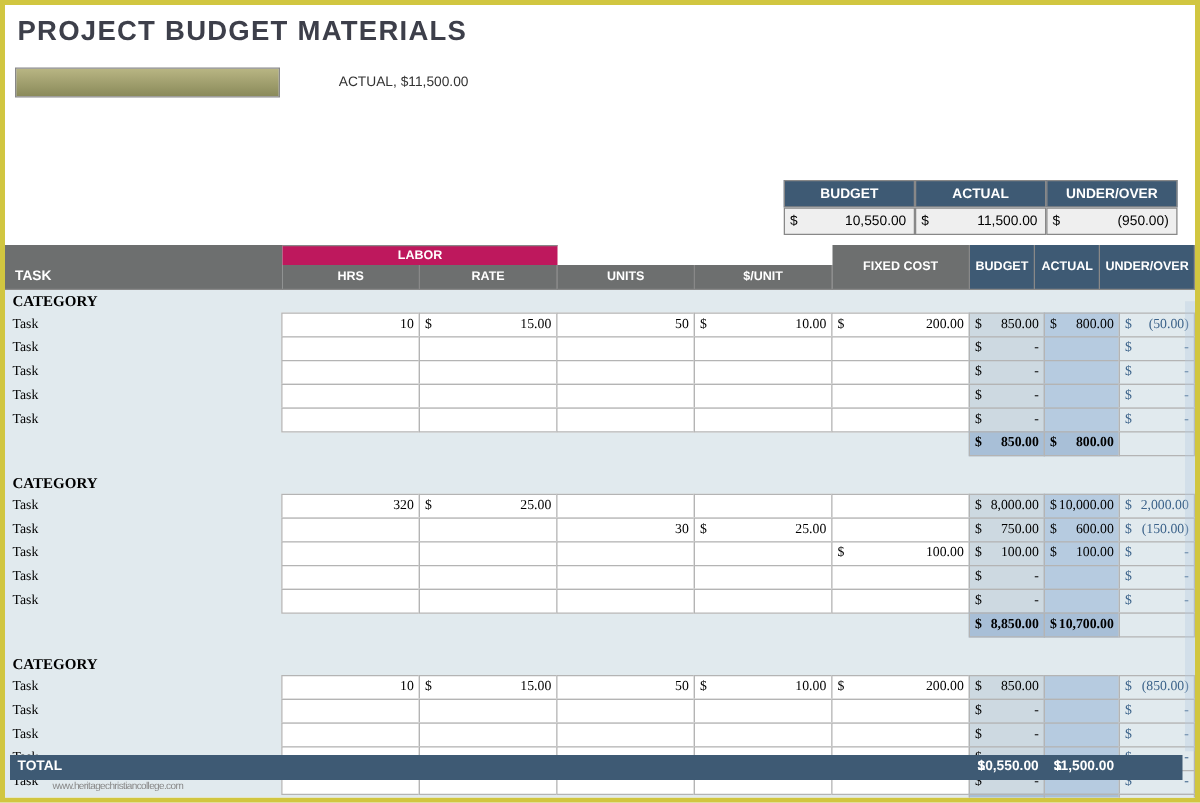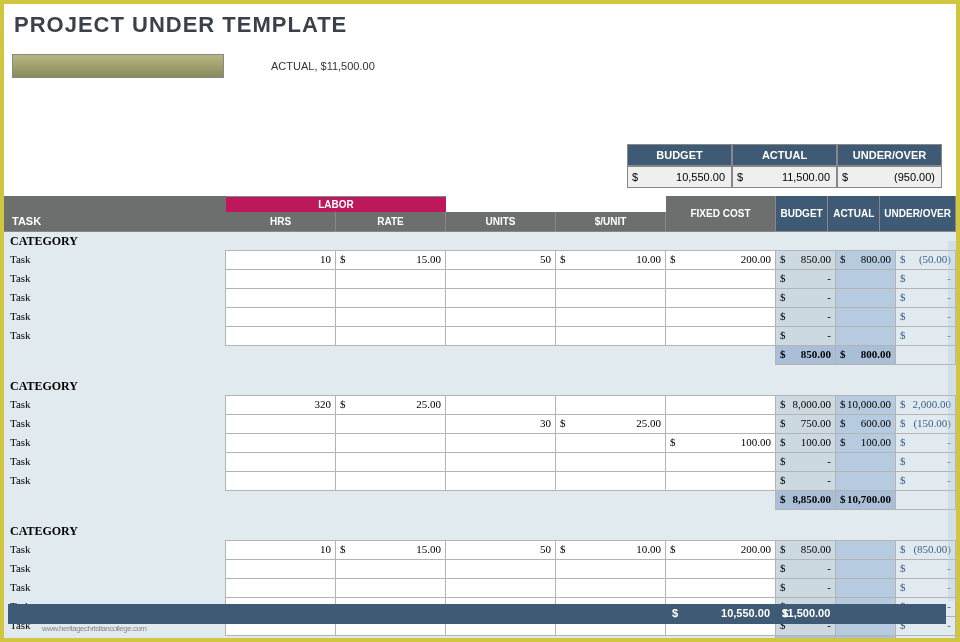--- a/index.html
+++ b/index.html
@@ -34,21 +34,21 @@
 .total-row .t { padding: 3px 6px; }
 .total-row .cell2 { padding: 3px 6px; text-align: right; position: relative; }
 .total-row .cell2 .d { position: absolute; left: 6px; }
 .highlight { position: absolute; background: #b6cbe0; opacity: 0.35; right: 0; top: 237px; width: 8px; height: 360px; }
 .watermark { position: absolute; bottom: 5px; left: 6px; font-size: 8px; color: #888; letter-spacing: -0.5px; margin-left: 32px; }
 .summary-grid { display: grid; grid-template-columns: repeat(3, 105px); }
 </style>
 </head>
 <body>
 
-<div class="title">PROJECT UNDER TEMPLATE</div>
+<div class="title">PROJECT BUDGET MATERIALS</div>
 
 <div class="bars">
   <div class="bar">
     <div class="bar-fill" style="width:212px"></div>
     <span class="bar-label">ACTUAL,  $11,500.00</span>
   </div>
 </div>
 
 <div class="summary-wrap">
   <div class="summary-grid">
@@ -282,20 +282,21 @@
       <div></div>
       <div class="cell bud"><span class="d">$</span><span>850.00</span></div>
       <div class="cell bud2"><span class="d">$</span><span>-</span></div>
       <div class="cell uo"></div>
     </div>
   </div>
 
 <div class="highlight"></div>
 
 <div class="total-row">
+  <div class="t">TOTAL</div>
   <div></div>
     <div></div>
     <div></div>
     <div></div>
     <div></div>
   <div class="cell2"><span class="d">$</span><span>10,550.00</span></div>
   <div class="cell2"><span class="d">$</span><span>11,500.00</span></div>
   <div class="cell2"></div>
 </div>
 

